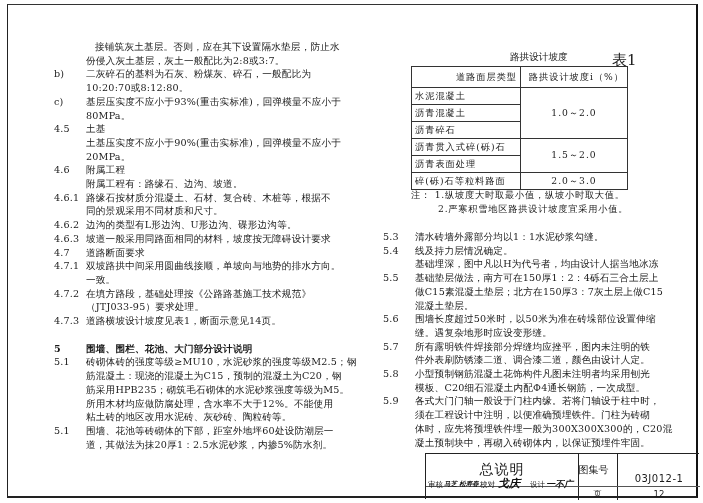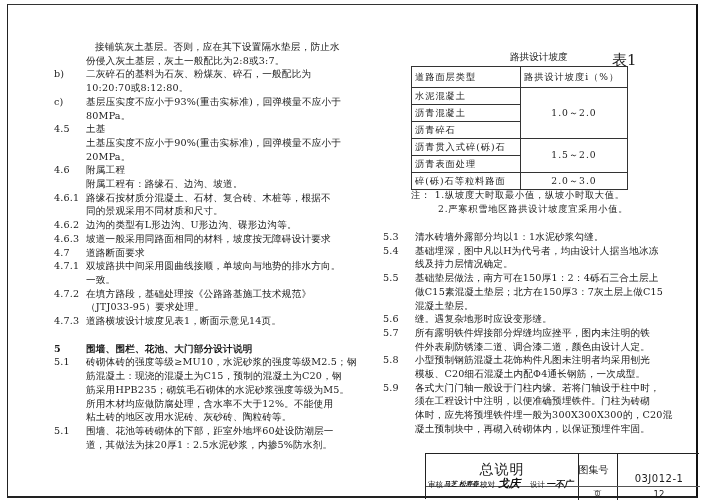--- a/index.html
+++ b/index.html
@@ -17,21 +17,21 @@
   .indent { padding-left:32px; }
   .spacer { height:14px; }
   .bold-h { font-weight:bold; }
 
   .tbl-caption { position:absolute; left:486px; top:51px; font-size:9.6px;margin-left:24px; }
   .tbl-no { position:absolute; left:612px; top:51px; font-size:15px; }
   table.slope { position:absolute; left:411px; top:66px; width:217px;
                 border-collapse:collapse; font-size:9.2px; letter-spacing:1px; }
   table.slope td, table.slope th { border:1px solid #333; height:16px; padding:0 3px;
                 font-weight:normal; }
-  table.slope th { text-align:left; height:20px;margin-top:48px; }
+  table.slope th { text-align:right; height:20px;margin-top:48px; }
   table.slope td.val { text-align:center; width:100px; }
   .notes { position:absolute; left:411px; top:188px; font-size:9.2px; line-height:14px; letter-spacing:0.8px; }
   .notes .n2 { padding-left:20px; }
 
   .titleblock { position:absolute; left:425px; top:453px; width:274px; height:46px;
                 border-left:1px solid #222; border-top:1px solid #222; box-sizing:border-box; }
   .tb-title { position:absolute; left:0; top:0; width:152px; height:32px;
               display:flex; align-items:center; justify-content:center;
               font-family:"DejaVu Sans","Liberation Sans",sans-serif; font-size:14px; letter-spacing:1px; }
   .tb-vline1 { position:absolute; left:152px; top:0; width:1px; height:46px; background:#222; }
@@ -205,35 +205,36 @@
   <div id="right-items">
       <div class="row">
         <span class="num">5.3</span>
         <span class="txt">
           <div>清水砖墙外露部分均以1：1水泥砂浆勾缝。</div>
         </span>
       </div>
       <div class="row">
         <span class="num">5.4</span>
         <span class="txt">
+          <div>线及持力层情况确定。</div>
           <div>基础埋深，图中凡以H为代号者，均由设计人据当地冰冻</div>
-          <div>线及持力层情况确定。</div>
         </span>
       </div>
       <div class="row">
         <span class="num">5.5</span>
         <span class="txt">
           <div>基础垫层做法，南方可在150厚1：2：4砾石三合土层上</div>
           <div>做C15素混凝土垫层；北方在150厚3：7灰土层上做C15</div>
           <div>混凝土垫层。</div>
         </span>
       </div>
       <div class="row">
         <span class="num">5.6</span>
         <span class="txt">
+          <div>围墙长度超过50米时，以50米为准在砖垛部位设置伸缩</div>
           <div>缝。遇复杂地形时应设变形缝。</div>
         </span>
       </div>
       <div class="row">
         <span class="num">5.7</span>
         <span class="txt">
           <div>所有露明铁件焊接部分焊缝均应挫平，图内未注明的铁</div>
           <div>件外表刷防锈漆二道、调合漆二道，颜色由设计人定。</div>
         </span>
       </div>

